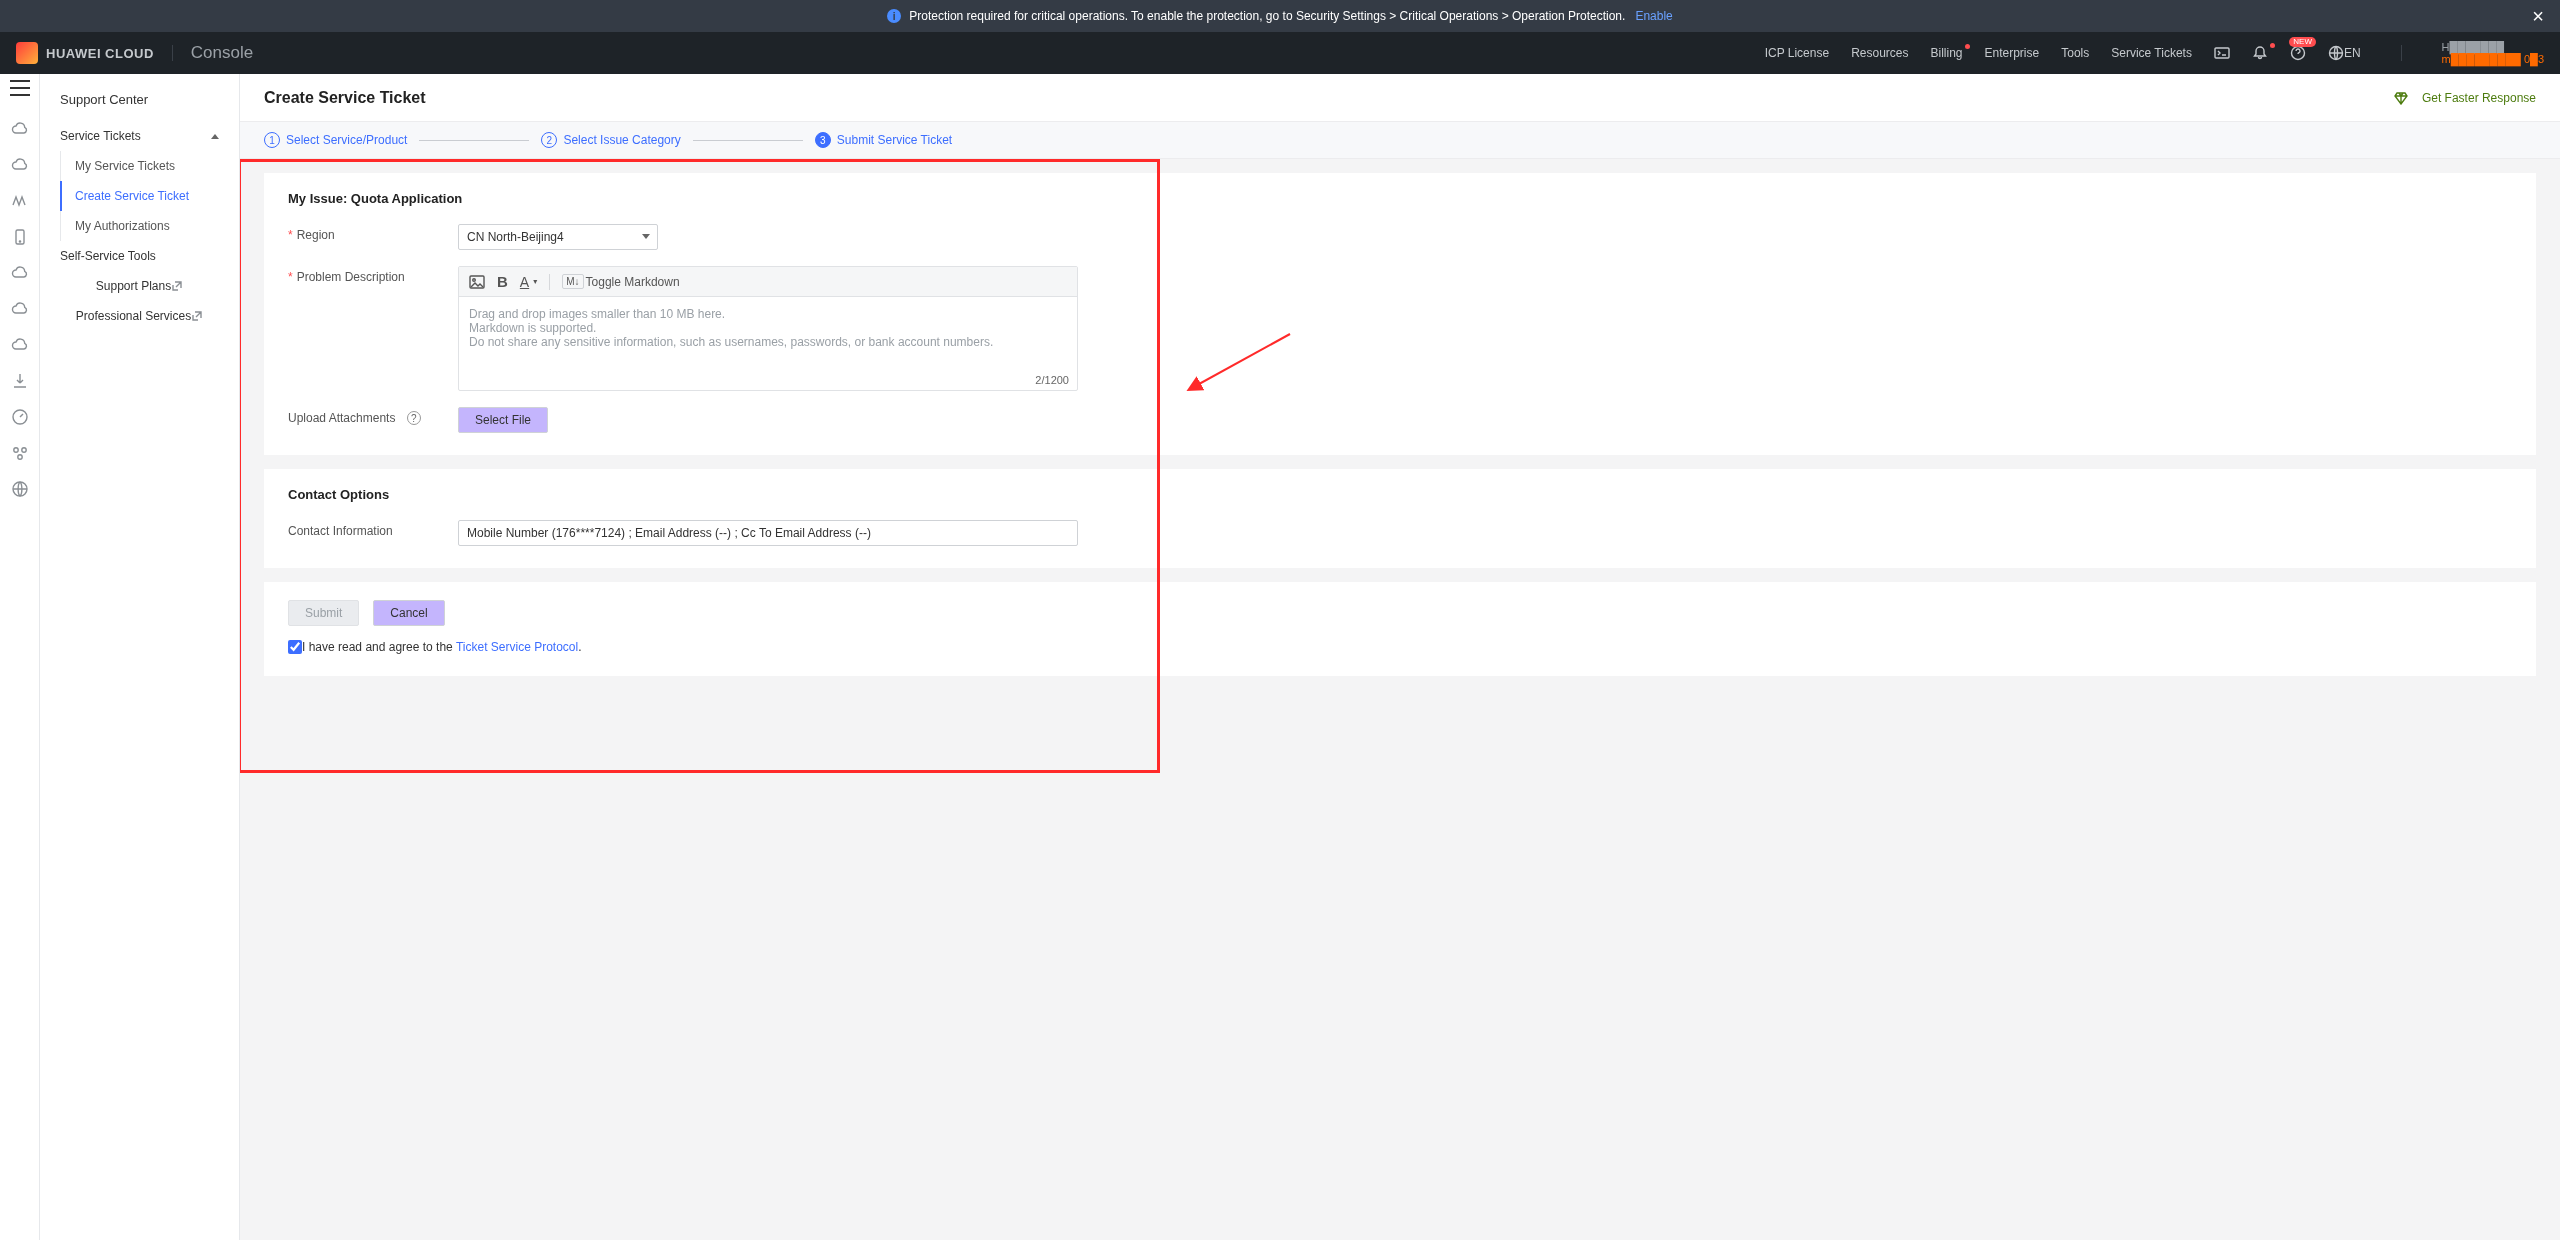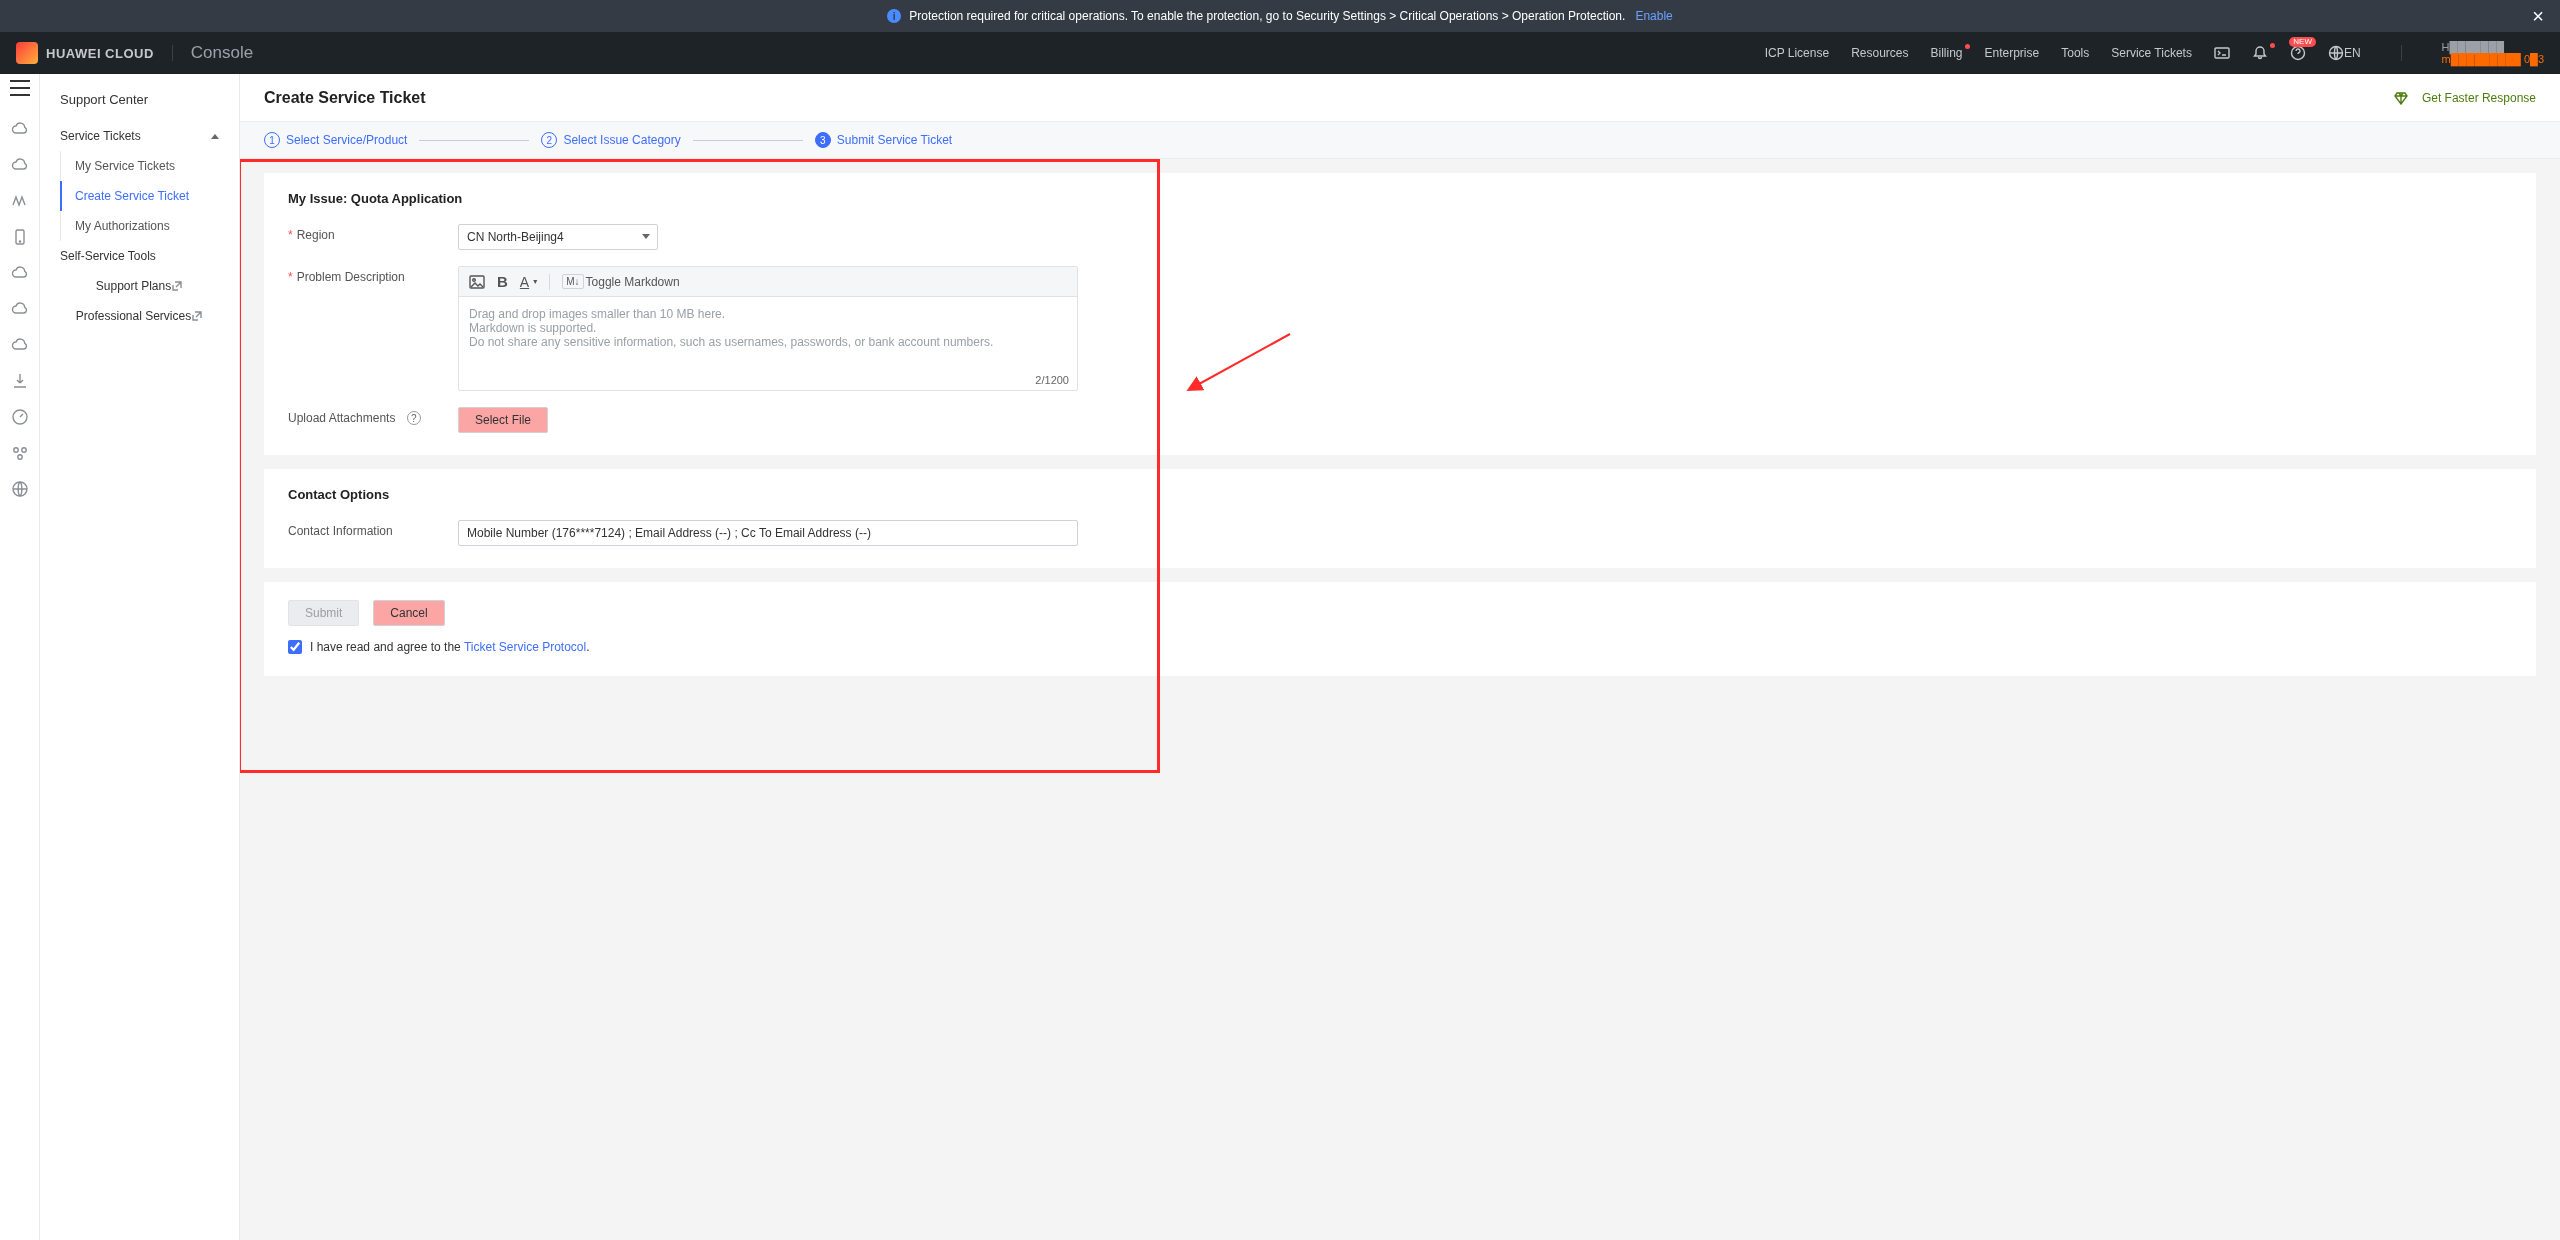--- a/index.html
+++ b/index.html
@@ -58,26 +58,26 @@
 .select-box::after{content:"";position:absolute;right:8px;top:10px;width:0;height:0;border-left:4px solid transparent;border-right:4px solid transparent;border-top:5px solid #666;pointer-events:none}
 .rich-wrap{width:620px;border:1px solid #e0e2e5;border-radius:2px}
 .rich-toolbar{height:30px;background:#f5f6f7;border-bottom:1px solid #e0e2e5;display:flex;align-items:center;gap:12px;padding:0 10px}
 .tool-ic{color:#555;cursor:pointer;font-size:13px;display:flex;align-items:center;gap:2px}
 .tool-vsep{width:1px;height:16px;background:#d6d8db}
 .md-toggle{border:1px solid #cfd2d6;border-radius:2px;font-size:10px;padding:1px 3px}
 .rich-body{position:relative}
 .rich-ta{width:100%;height:90px;border:none;resize:none;padding:10px;font-size:12px;color:#333;outline:none}
 .rich-ta::placeholder{color:#9aa0a6}
 .char-count{position:absolute;right:8px;bottom:4px;font-size:11px;color:#666}
-.btn{height:26px;padding:0 16px;border:1px solid #cfd2d6;border-radius:2px;background:#fca5a5;font-size:12px;cursor:pointer;color:#333}
+.btn{height:26px;padding:0 16px;border:1px solid #cfd2d6;border-radius:2px;background:#c4b5fd;font-size:12px;cursor:pointer;color:#333}
 .btn.primary{background:#eaecef;color:#9aa0a6;border-color:#e0e2e5;cursor:not-allowed}
 .contact-input{width:620px}
 .contact-input .input-text{height:26px}
 .submit-row{display:flex;align-items:center;gap:14px;margin-bottom:14px}
-.agree-row{display:flex;align-items:center;gap:8px;font-size:12px;color:#333}
+.agree-row{display:flex;align-items:center;font-size:12px;color:#333}
 .agree-row a{color:#3d6eff;text-decoration:none}
 .chk{width:14px;height:14px;accent-color:#3d6eff}
 .highlight-frame{position:absolute;border:3px solid #ff2a2a;pointer-events:none}
 .red-arrow{position:absolute;width:120px;height:70px;pointer-events:none}
 .red-arrow svg{width:100%;height:100%}
 .svg-outline{fill:none;stroke:currentColor;stroke-width:1.4}
 </style>
 </head>
 <body>
 

